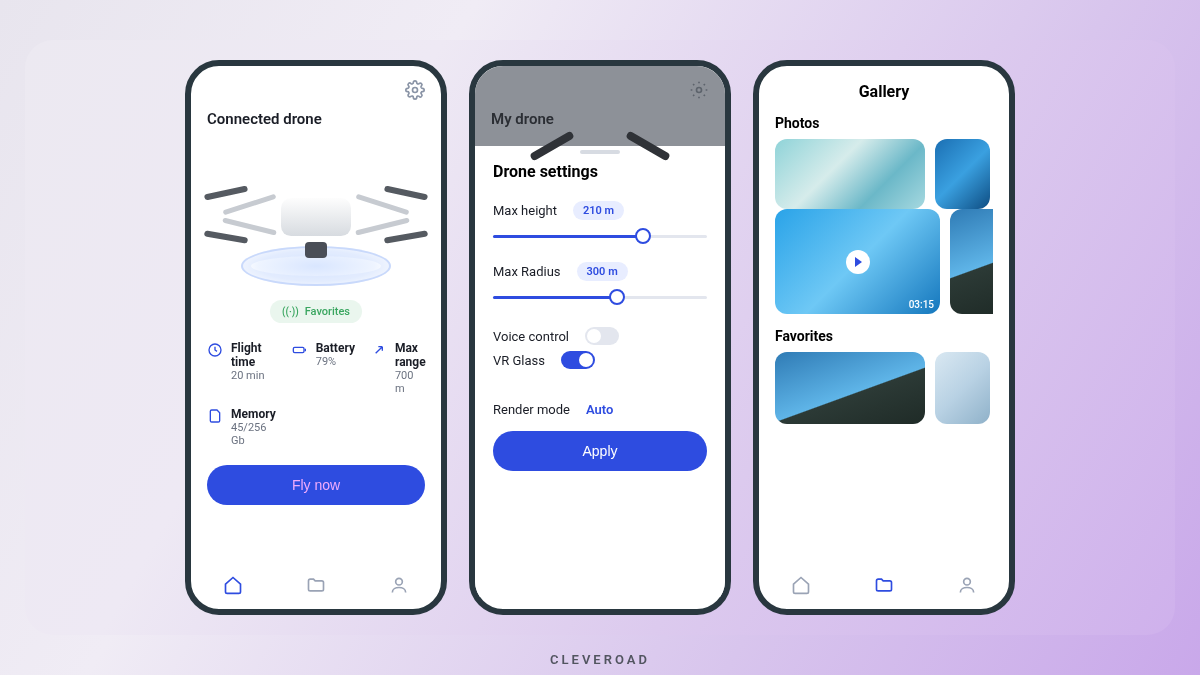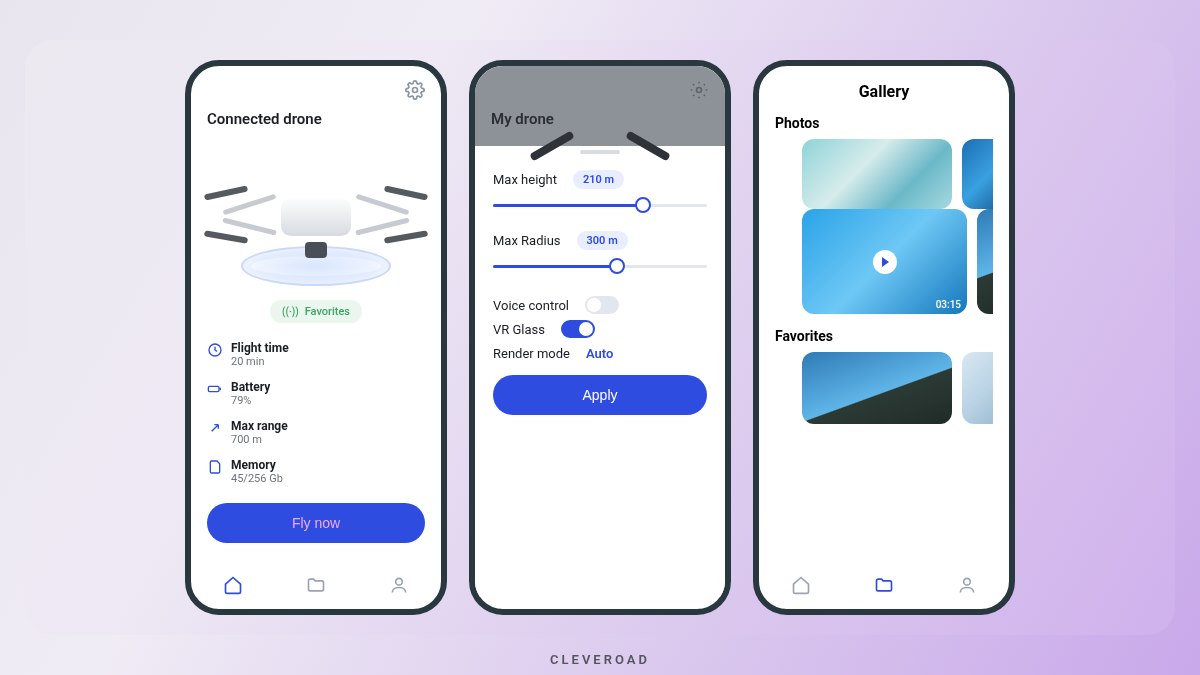--- a/index.html
+++ b/index.html
@@ -53,21 +53,21 @@
   .prop.tl { left: -42px; top: 6px; transform: rotate(-12deg); }
   .prop.tr { right: -42px; top: 6px; transform: rotate(12deg); }
   .prop.bl { left: -42px; top: 50px; transform: rotate(10deg); }
   .prop.br { right: -42px; top: 50px; transform: rotate(-10deg); }
   .connected-pill {
     align-self: center; margin-top: -4px;
     background: #eaf6ee; color: #3aa660; font-size: 11px; font-weight: 500;
     padding: 5px 12px; border-radius: 14px; display: flex; align-items: center; gap: 6px;
   }
   .signal-icon { font-size: 10px; }
-  .stats { display: grid; grid-template-columns: 1fr; gap: 12px 16px; margin-top: 18px; }
+  .stats { display: grid; grid-template-columns: 1fr 1fr 1fr; gap: 12px 16px; margin-top: 18px; }
   .stat { display: flex; gap: 8px; align-items: flex-start; }
   .stat svg, .stat .ic { width: 16px; height: 16px; flex: none; color: #2e4ce0; margin-top: 1px; }
   .stat-text { display: flex; flex-direction: column; }
   .stat-label { font-size: 12px; font-weight: 700; color: #1a1d26; }
   .stat-value { font-size: 11px; color: #6b7280; }
   .primary-btn {
     margin-top: 18px; background: #2e4ce0; color: #f0abfc; border: none; border-radius: 22px;
     height: 40px; font-size: 14px; font-weight: 500; cursor: pointer;
   }
   .bottom-nav { height: 48px; display: flex; align-items: center; justify-content: space-around; }
@@ -98,21 +98,21 @@
   .toggle.off { background: #e3e6ee; }
   .toggle.on { background: #2e4ce0; }
   .knob { position: absolute; top: 2px; width: 14px; height: 14px; border-radius: 50%; background: #fff; }
   .toggle.off .knob { left: 2px; }
   .toggle.on .knob { right: 2px; }
   .render-val { color: #2e4ce0; font-size: 13px; font-weight: 600; }
   .apply-btn { margin-top: 14px; background: #2e4ce0; color: #fff; border: none; border-radius: 22px; height: 40px; font-size: 14px; font-weight: 500; cursor: pointer; }
   
   .gallery-title { text-align: center; font-size: 16px; font-weight: 700; margin-top: 2px; }
   .section-label { font-size: 14px; font-weight: 700; margin-top: 14px; margin-bottom: 8px; }
-  .thumb-row { display: flex; gap: 10px; overflow: hidden; margin-left: 27px; }
+  .thumb-row { display: flex; gap: 10px; overflow: hidden; }
   .thumb-img { border-radius: 12px; flex: none; }
   .photo-thumb { width: 150px; height: 70px; }
   .video-thumb { width: 165px; height: 105px; position: relative; }
   .fav-thumb { width: 150px; height: 72px; }
   .play-badge { position: absolute; left: 50%; top: 50%; transform: translate(-50%,-50%);
     width: 24px; height: 24px; border-radius: 50%; background: #fff; display: flex; align-items: center; justify-content: center; }
   .play-badge::after { content: ""; border-left: 7px solid #2e4ce0; border-top: 5px solid transparent; border-bottom: 5px solid transparent; margin-left: 2px; }
   .video-time { position: absolute; right: 6px; bottom: 4px; color: #fff; font-size: 10px; font-weight: 500; }
   
   .bg-lagoon { background: linear-gradient(135deg,#8fd3d8,#d6eceb 40%,#6bb8c8 70%,#a6d9e0); }
@@ -226,20 +226,21 @@
         </div>
         <div class="title">My drone</div>
         <div class="arms-peek">
             <div class="p l"></div>
             <div class="p r"></div>
           </div>
       </div>
 
       <div class="sheet">
         <div class="sheet-handle"></div>
+        <div class="sheet-title">Drone settings</div>
 
         <div class="setting-row">
           <span>Max height</span>
           <span class="chip">210 m</span>
         </div>
         <div class="slider">
           <div class="track"></div>
             <div class="fill" style="width:70%"></div>
             <div class="thumb" style="left:70%"></div>
         </div>
@@ -259,21 +260,21 @@
           <div class="toggle off">
               <div class="knob"></div>
             </div>
         </div>
         <div class="setting-row" style="margin-top:6px">
           <span>VR Glass</span>
           <div class="toggle on">
               <div class="knob"></div>
             </div>
         </div>
-        <div class="setting-row" style="margin-top:8px">
+        <div class="setting-row" style="margin-top:33px">
           <span>Render mode</span>
           <span class="render-val">Auto</span>
         </div>
 
         <button class="apply-btn">Apply</button>
       </div>
     </div>
   </div>
 
   <div class="phone">

